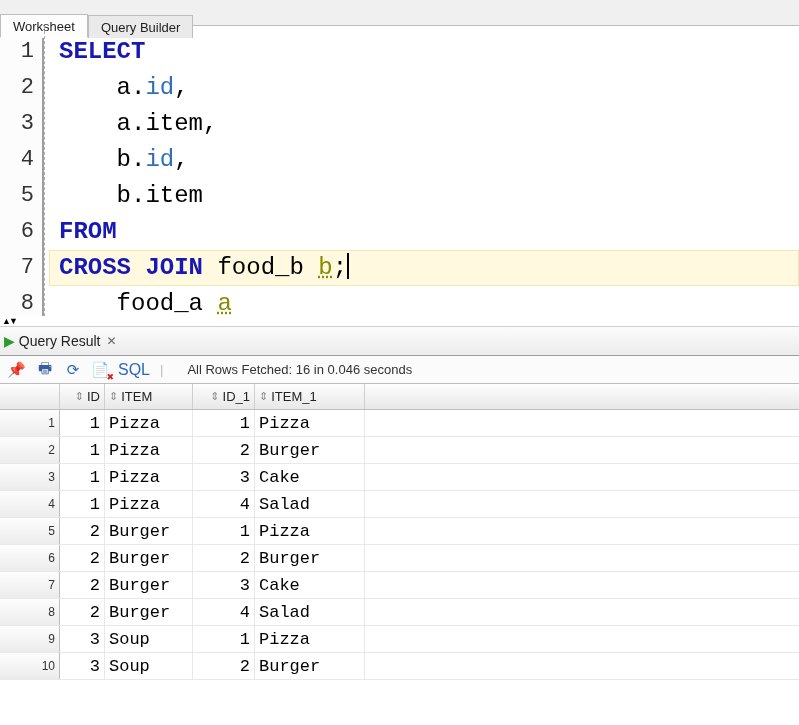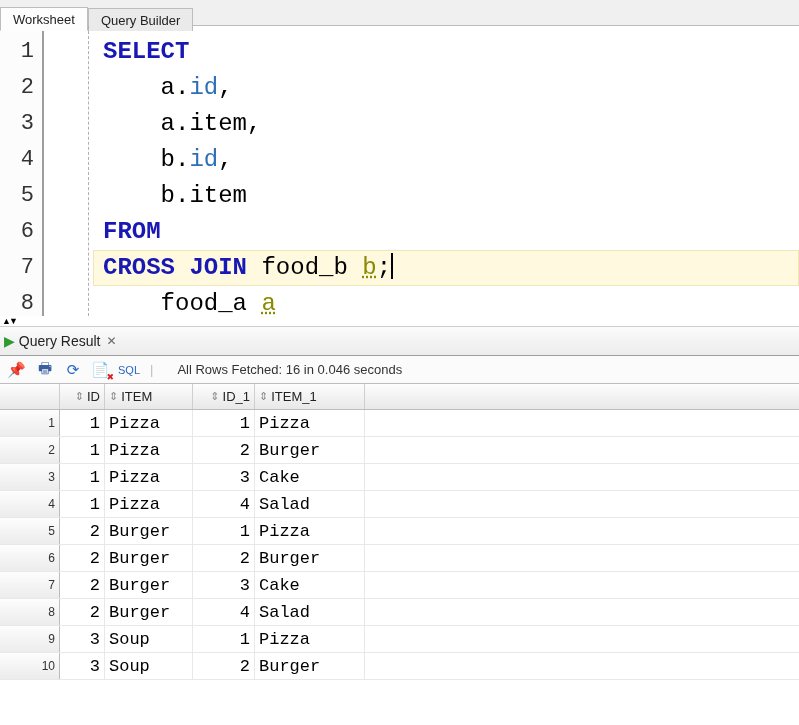--- a/index.html
+++ b/index.html
@@ -24,21 +24,21 @@
   }
   .top-tab {
     padding: 4px 12px 3px 12px;
     font-size: 13px;
     color: #222;
     border: 1px solid #bdbdbd;
     border-bottom: none;
     background: #eaeaea;
     margin-right: 0px;
     position: relative;
-    top: 6px;
+    top: 13px;
   }
   .top-tab.active {
     background: #fdfdfd;
     font-weight: 400;
     border-bottom: 1px solid #fdfdfd;
   }
 
   
   .editor {
     display: flex;
@@ -59,21 +59,20 @@
     font-size: 22px;
     color: #333;
     padding-right: 8px;
   }
   .code-area {
     flex: 1;
     padding-top: 8px;
     padding-left: 4px;
     border-left: 1px dashed #b0b0b0;
     position: relative;
-    margin-left: 44px;
   }
   .code-line {
     height: 36px;
     line-height: 36px;
     font-family: "Courier New", monospace;
     font-size: 24px;
     white-space: pre;
     padding-left: 10px;
   }
   .code-line.highlight { background: #FFF9E0; box-shadow: inset 0 0 0 1px #f0e7b8; }
@@ -133,21 +132,21 @@
   .tb-btn {
     width: 22px; height: 22px;
     display: flex; align-items: center; justify-content: center;
     font-size: 15px;
   }
   .pin { color: #d62222; }
   .printer { color: #3a5fa0; }
   .refresh { color: #2968c0; }
   .script { color: #5a5a5a; position: relative; }
   .script::after { content: "✖"; color: #d62222; font-size: 9px; position: absolute; right: -2px; bottom: -1px; }
-  .sql-label { color: #2968c0; font-size: 11px;}
+  .sql-label { color: #2968c0; font-size: 16px;}
   .sep { color: #bbb; margin: 0 4px; }
   .status { color: #333; margin-left: 14px; }
 
   
   .grid {
     font-family: "Courier New", monospace;
     font-size: 17px;
     color: #000;
   }
   .grid-head {

